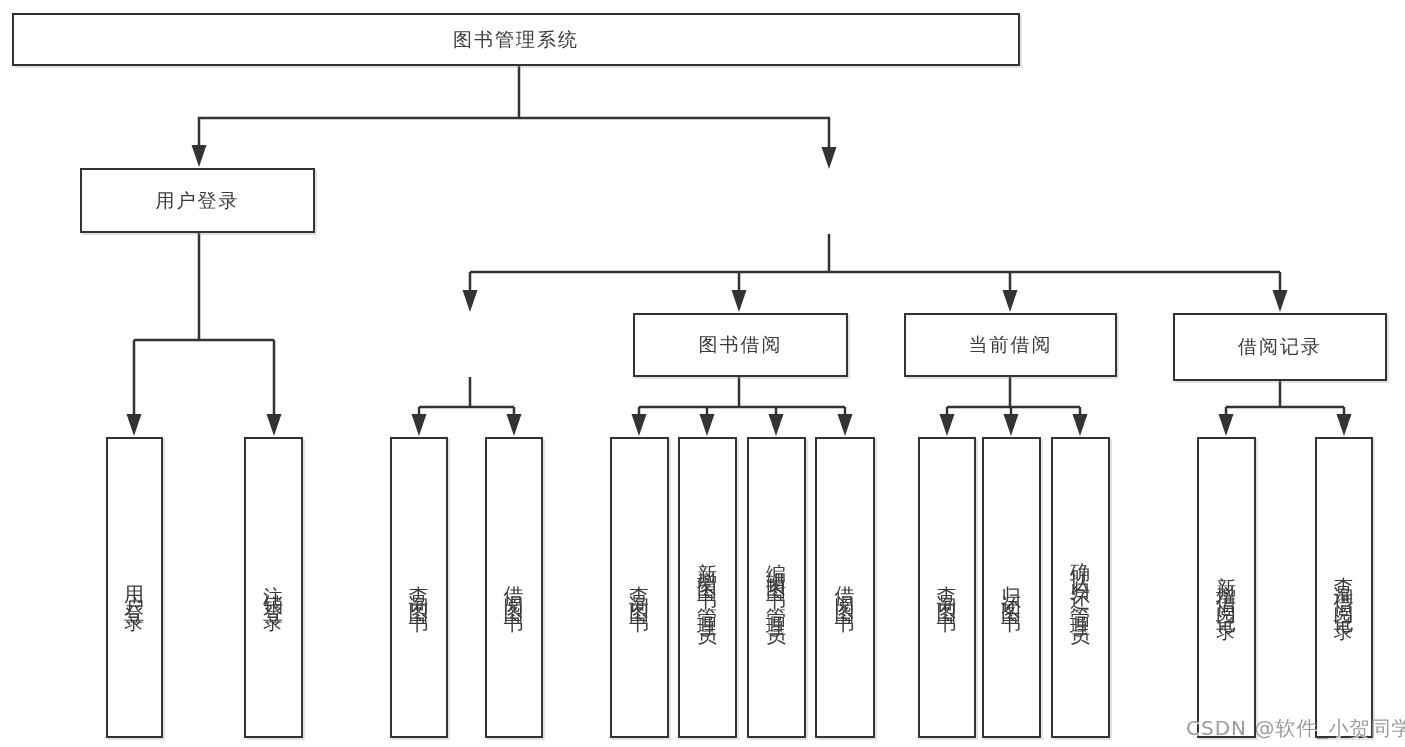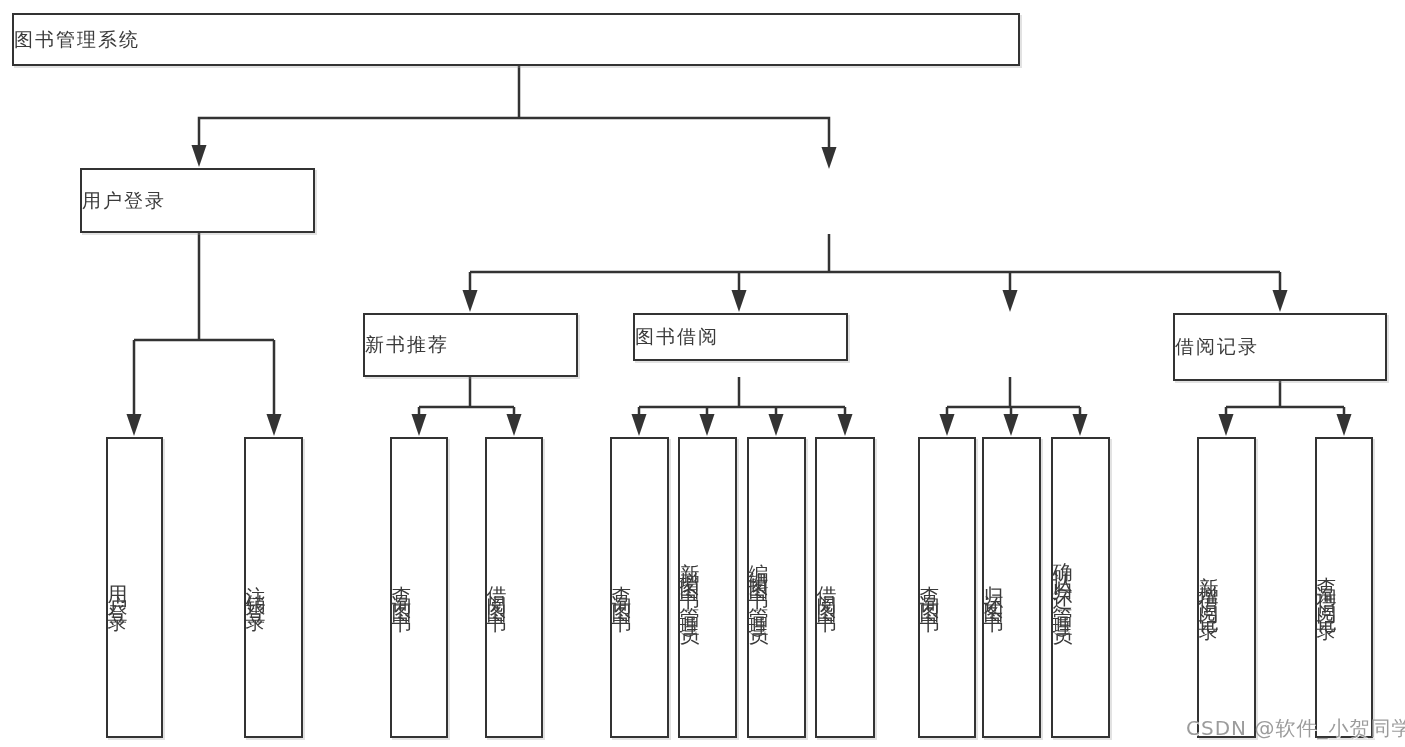--- a/index.html
+++ b/index.html
@@ -18,20 +18,21 @@
     pointer-events: none;
   }
   .node {
     position: absolute;
     box-sizing: border-box;
     background: #ffffff;
     border: 2.5px solid #333333;
     box-shadow: 2px 2px 0 rgba(160,160,160,0.30);
     display: flex;
     align-items: center;
+    justify-content: center;
   }
   .node .lbl {
     font-size: 19px;
     color: #3a3a3a;
     letter-spacing: 2px;
     white-space: nowrap;
   }
   .node.v .vlbl {
     writing-mode: vertical-rl;
     text-orientation: mixed;
@@ -94,25 +95,25 @@
   </svg>
 
   <div class="node h" style="left:12px;top:13px;width:1008px;height:53px">
     <span class="lbl">图书管理系统</span>
   </div>
 
   <div class="node h" style="left:80px;top:168px;width:235px;height:65px">
     <span class="lbl">用户登录</span>
   </div>
 
-  <div class="node h" style="left:363px;top:313px;width:215px;height:64px">
-    <span class="lbl">新书推荐</span>
+  <div class="node h" style="left:633px;top:313px;width:215px;height:64px">
+    <span class="lbl">图书借阅</span>
   </div>
-  <div class="node h" style="left:633px;top:313px;width:215px;height:48px">
-    <span class="lbl">图书借阅</span>
+  <div class="node h" style="left:904px;top:313px;width:213px;height:64px">
+    <span class="lbl">当前借阅</span>
   </div>
   <div class="node h" style="left:1173px;top:313px;width:214px;height:68px">
     <span class="lbl">借阅记录</span>
   </div>
 
   <div class="node v" style="left:106px;top:437px;width:57px;height:301px">
     <span class="vlbl">用户登录</span>
   </div>
   <div class="node v" style="left:244px;top:437px;width:59px;height:301px">
     <span class="vlbl">注销登录</span>

